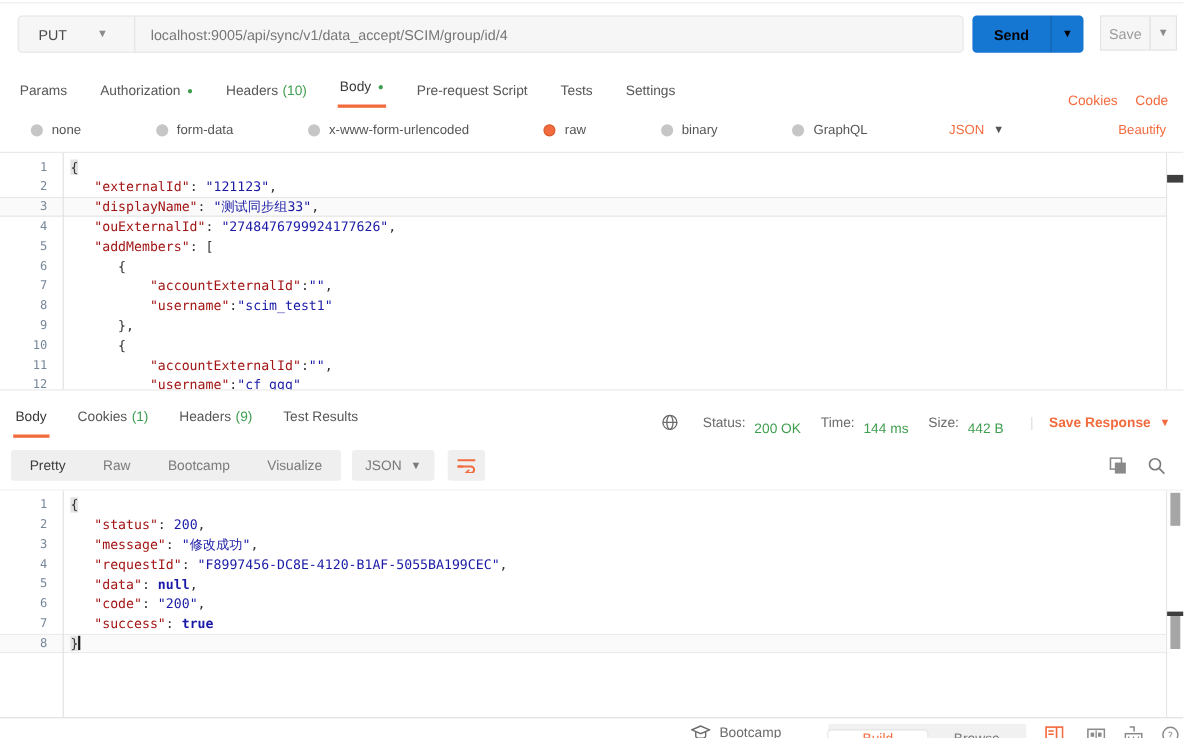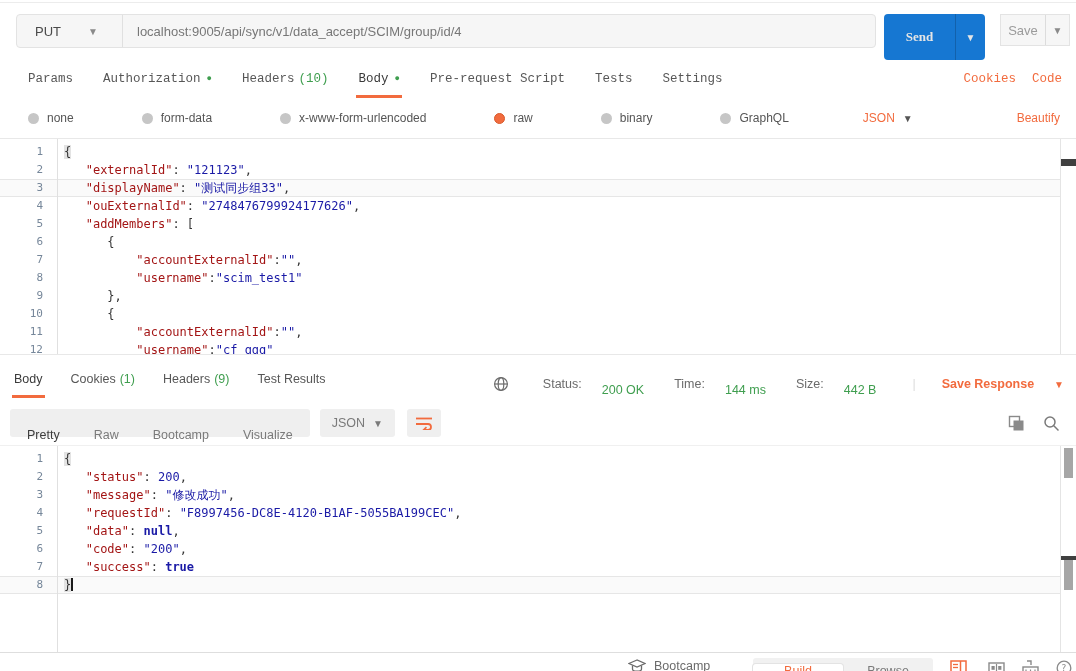--- a/index.html
+++ b/index.html
@@ -9,34 +9,34 @@
   .topline { position:absolute; top:2px; left:0; right:0; height:1px; background:#ececec; }
 
   
   .url-bar { position:absolute; left:16px; top:14px; width:860px; height:34px; background:#f6f6f6;
              border:1px solid #e3e3e3; border-radius:4px; display:flex; align-items:center; }
   .method { width:106px; height:100%; display:flex; align-items:center; padding:0 24px 0 18px;
             border-right:1px solid #e0e0e0; color:#4a4a4a; font-size:13px; cursor:pointer; }
   .method .chev { margin-left:auto; color:#8a8a8a; font-size:10px; }
   .url-input { flex:1; height:100%; border:0; background:transparent; outline:none;
                padding:0 14px; font-size:13px; color:#777; font-family:"Liberation Sans",sans-serif; }
-  .send-btn { position:absolute; left:884px; top:14px; width:101px; height:46px; background:var(--blue);
-              border-radius:4px; display:flex; color:#e5e5e5; font-size:13px; font-weight:bold; cursor:pointer;font-family:Liberation Serif, serif; }
+  .send-btn { position:absolute; left:884px; top:14px; width:101px; height:34px; background:var(--blue);
+              border-radius:4px; display:flex; color:#000000; font-size:13px; font-weight:bold; cursor:pointer; }
   .send-main { flex:1; display:flex; align-items:center; justify-content:center; }
   .send-arrow { width:30px; display:flex; align-items:center; justify-content:center;
                 border-left:1px solid rgba(0,0,0,0.18); font-size:10px; }
   .save-btn { position:absolute; left:1000px; top:14px; width:70px; height:32px; background:#f6f6f6;
               border:1px solid #e3e3e3; border-radius:0; display:flex; color:#9b9b9b; font-size:13px; cursor:pointer; }
   .save-main { flex:1; display:flex; align-items:center; justify-content:center; }
   .save-arrow { width:24px; display:flex; align-items:center; justify-content:center;
                 border-left:1px solid #dcdcdc; font-size:10px; color:#8a8a8a; }
 
   
-  .req-tabs { position:absolute; left:0; top:66px; right:0; height:32px; display:flex; align-items:flex-start;
-              padding-left:26px; font-size:12.5px;font-family:Liberation Mono, monospace; }
+  .req-tabs { position:absolute; left:0; top:66px; right:0; height:32px; display:flex; align-items:flex-end;
+              padding-left:16px; font-size:12.5px; }
   .rtab { margin-right:26px; padding:6px 2px 9px 2px; color:#575757; cursor:pointer; white-space:nowrap; }
   .rtab.active { border-bottom:3px solid var(--accent); color:#3a3a3a; }
   .dot { color:var(--green); font-size:9px; margin-left:6px; vertical-align:1px; }
   .count { color:var(--green); margin-left:4px; }
   .req-links { margin-left:auto; padding:6px 14px 0 0; display:flex; gap:16px; }
   .olink { color:var(--accent); cursor:pointer; }
 
   
   .modes { position:absolute; left:0; top:103px; right:0; height:30px; display:flex; align-items:center;
            padding-left:28px; font-size:12px; color:#555;gap:44px; }
@@ -68,33 +68,33 @@
   .cursor { display:inline-block; width:2px; height:13px; background:#1a1a1a; vertical-align:-2px; }
   .vtrack { position:absolute; right:0; top:0; bottom:0; width:16px; border-left:1px solid #e4e4e4; background:#fff; }
   .vmark { position:absolute; left:0; right:0; background:#3f3f3f; }
   .vthumb { position:absolute; left:3px; width:9px; background:#a6a6a6; }
 
   
   .res-header { position:absolute; left:0; top:364px; right:0; height:40px; display:flex; font-size:12.5px; }
   .res-tabs { display:flex; padding-left:12px; align-items:flex-start; }
   .res-tab { margin-right:24px; padding:8px 2px 9px 2px; color:#575757; cursor:pointer; white-space:nowrap; }
   .res-tab.active { border-bottom:3px solid var(--accent); color:#3a3a3a; }
-  .res-meta { margin-left:auto; display:flex; align-items:center; padding-right:12px; gap:20px; }
+  .res-meta { margin-left:auto; display:flex; align-items:center; padding-right:12px; gap:8px; }
   .meta-label { color:#6b6b6b; }
   .meta-val { color:var(--green); margin-right:10px;margin-top:12px; }
   .meta-sep { color:#ddd; margin:0 6px; }
   .save-resp { color:var(--accent); cursor:pointer; font-weight:bold; }
   .save-resp-chev { color:var(--accent); font-size:10px; cursor:pointer; }
   .globe { margin-right:14px; display:flex; align-items:center; }
 
   
   .res-toolbar { position:absolute; left:0; top:408px; right:0; height:30px; display:flex; align-items:center;
                  padding-left:10px; font-size:12.5px; }
   .viewgroup { display:flex; background:#efefef; border-radius:3px; height:28px; }
-  .viewseg { padding:12px 17px; line-height:28px; color:#7a7a7a; cursor:pointer; }
+  .viewseg { padding:0 17px; line-height:28px; color:#7a7a7a; cursor:pointer; }
   .viewseg.active { color:#3c3c3c; }
   .fmt-btn { margin-left:10px; height:28px; background:#efefef; border-radius:3px; padding:0 12px;
              display:flex; align-items:center; gap:8px; color:#7a7a7a; cursor:pointer; }
   .fmt-btn .chev { font-size:10px; }
   .wrap-btn { margin-left:12px; height:28px; width:34px; background:#efefef; border-radius:3px;
               display:flex; align-items:center; justify-content:center; cursor:pointer; }
   .res-icons { margin-left:auto; display:flex; align-items:center; gap:18px; padding-right:16px; }
 
   
   .footer { position:absolute; left:0; top:652px; width:1076px; height:30px; border-top:1px solid #dedede;

